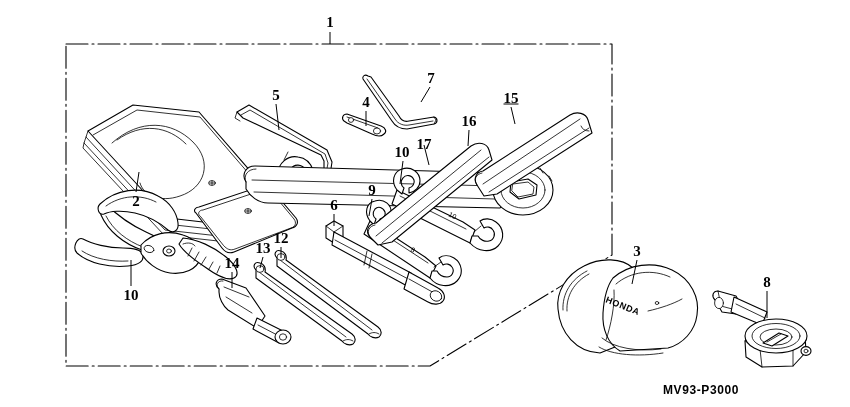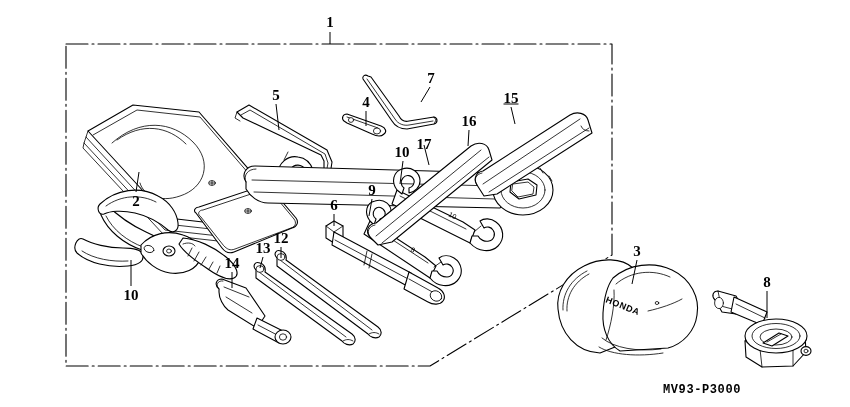--- a/index.html
+++ b/index.html
@@ -32,21 +32,21 @@
     color: #000000;
     line-height: 1;
     letter-spacing: 0px;
     white-space: nowrap;
     transform: translate(-50%, -50%);
   }
   #partnumber {
     position: absolute;
     left: 663px;
     top: 383px;
-    font-family: Liberation Mono, monospace;
+    font-family: Liberation Sans, sans-serif;
     font-size: 12px;
     font-weight: 700;
     letter-spacing: 0.6px;
     color: #000000;
     white-space: nowrap;
   }
 </style>
 </head>
 <body>
 

